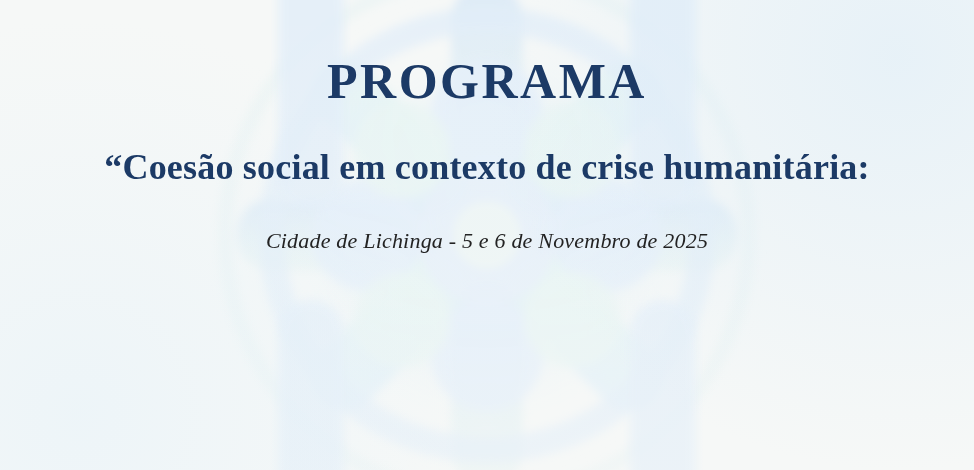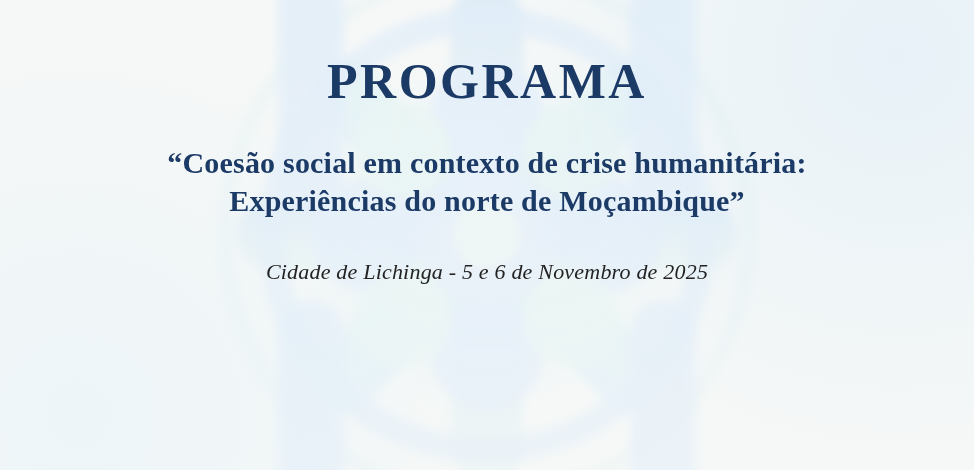--- a/index.html
+++ b/index.html
@@ -73,21 +73,21 @@
     font-size: 27px;
     letter-spacing: 0.2px;
     color: #64a6d6;
     line-height: 1;
     margin: 42px 0 0 0;
   }
 
   .quote-title {
     font-family: "Liberation Serif", "DejaVu Serif", serif;
     font-weight: 700;
-    font-size: 30px;
+    font-size: 36px;
     color: #1c3a66;
     line-height: 1.28;
     margin: 38px 0 0 0;
     letter-spacing: 0.2px;
   }
   .quote-title .qline {
     display: block;
   }
 
   .event-meta {
@@ -178,19 +178,18 @@
 
   <div id="bg-tint"></div>
 
   <div id="content">
 
     <h1 class="heading-main">PROGRAMA</h1>
 
 
     <h2 class="quote-title">
       <span class="qline">“Coesão social em contexto de crise humanitária:</span>
-      <span class="qline">Experiências do norte de Moçambique”</span>
     </h2>
 
     <p class="event-meta">Cidade de Lichinga - 5 e 6 de Novembro de 2025</p>
 
   </div>
 </div>
 
 </body></html>

